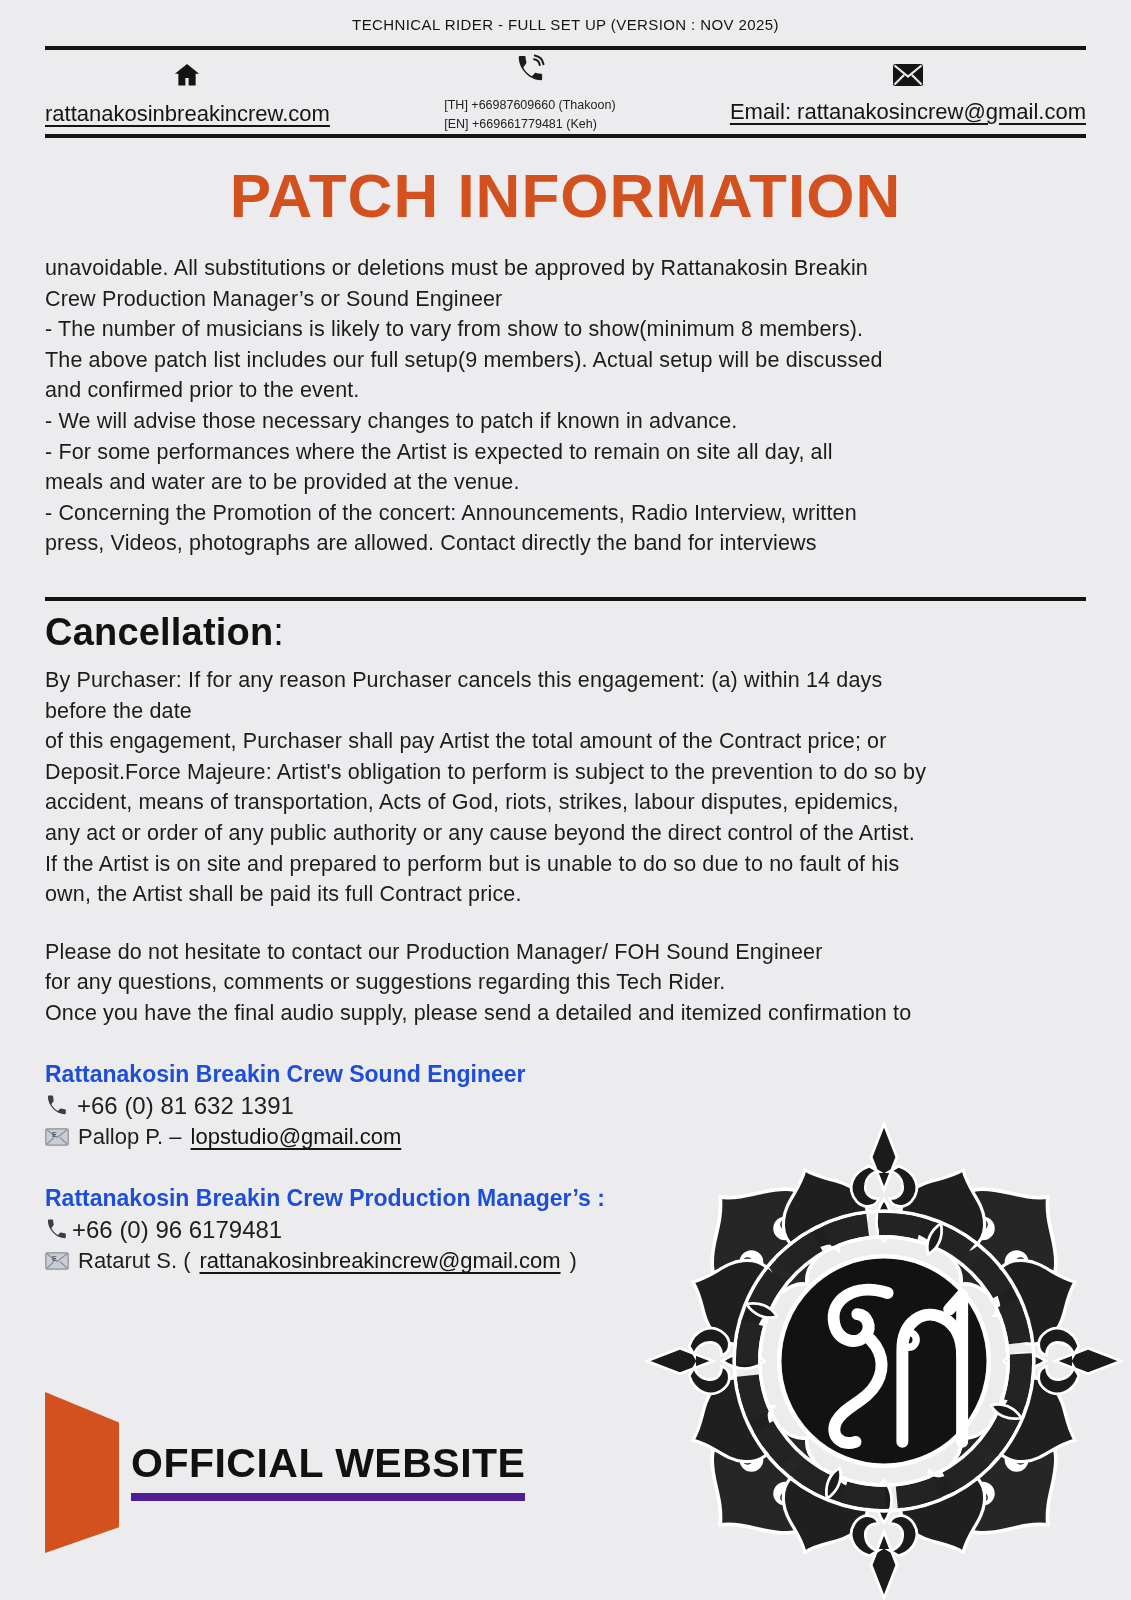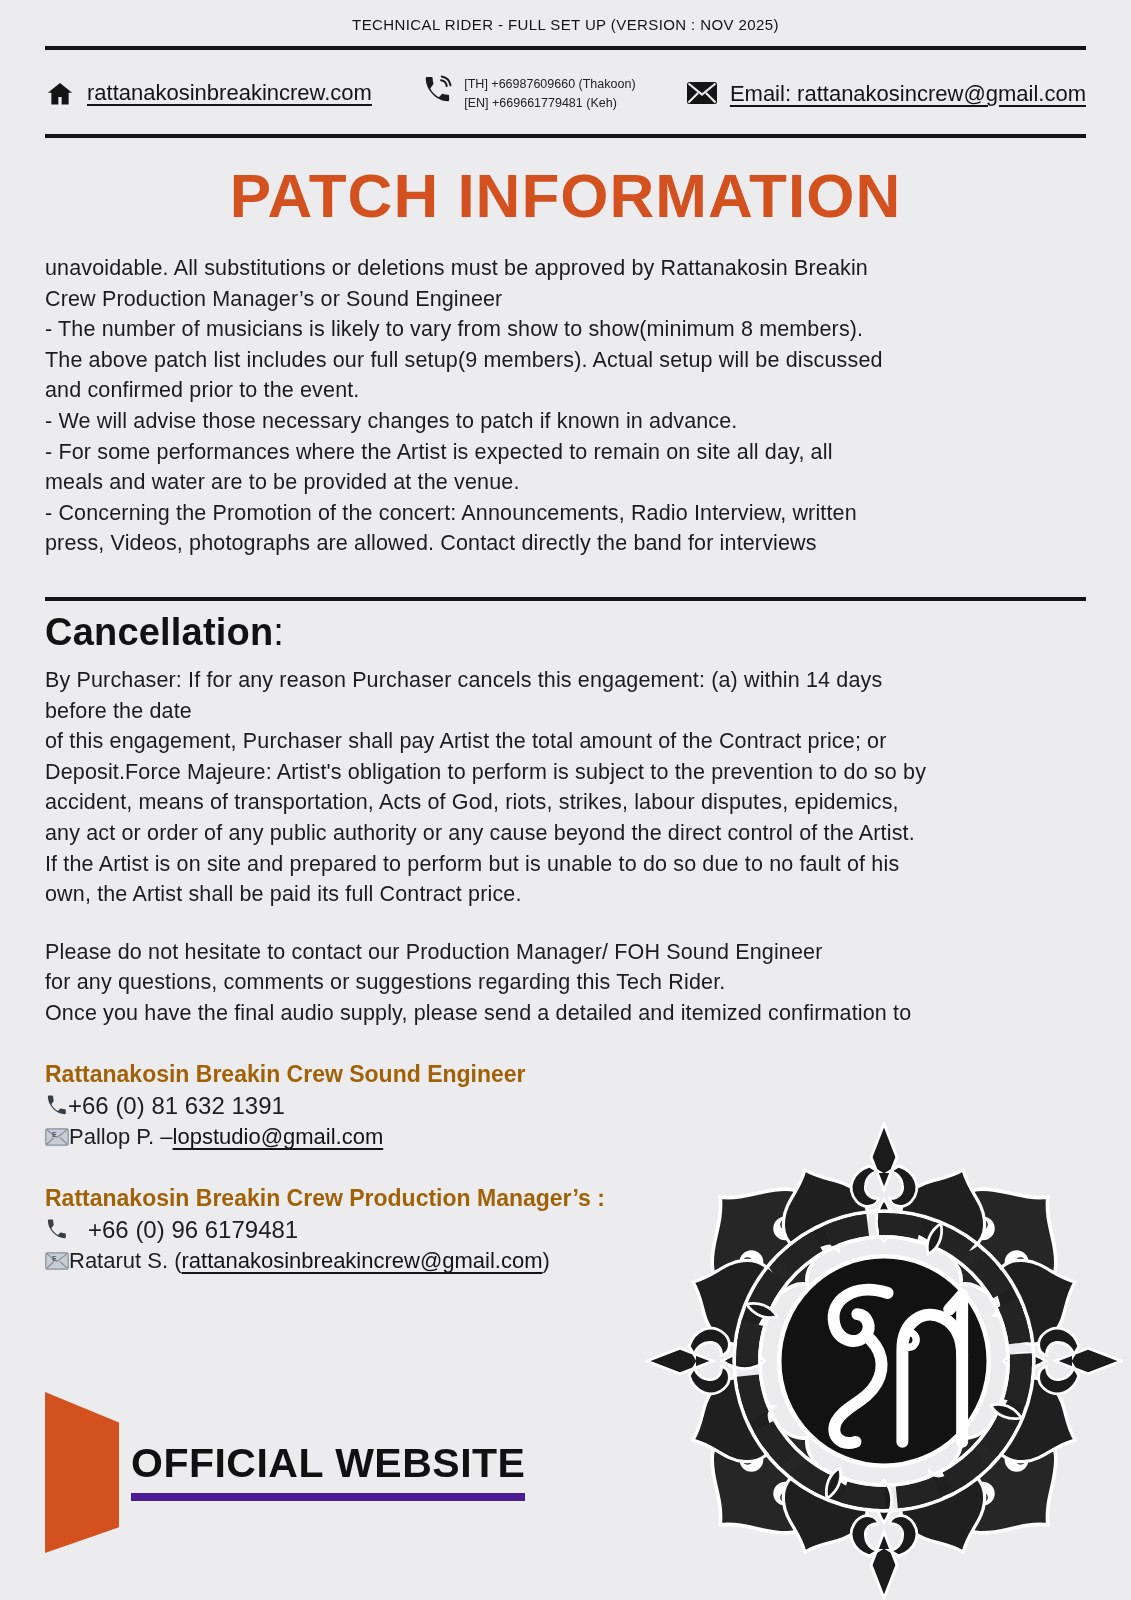--- a/index.html
+++ b/index.html
@@ -26,21 +26,21 @@
   .rule{height:4px;background:#141414;border:0;margin:0;}
   .rule1{margin-top:13px;}
   .rule2{margin-top:12px;}
   .rule3{margin-top:38px;}
 
   
   .contact-row{
     display:flex;align-items:center;justify-content:space-between;
     margin-top:16px;height:56px;
   }
-  .contact-item{display:flex;align-items:flex-start;gap:12px;}
+  .contact-item{display:flex;align-items:center;gap:12px;flex-direction:column;}
   .contact-link{font-size:22px;color:#141414;text-decoration:underline;text-underline-offset:4px;cursor:pointer;}
   .phone-block{font-size:12.5px;line-height:1.55;color:#222;}
   .hdr-icon{flex:0 0 auto;display:block;}
 
   
   .main-title{
     margin:22px 0 0 0;
     text-align:center;
     font-size:62px;
     font-weight:bold;
@@ -55,23 +55,23 @@
   .para3{margin-top:27px;}
 
   .section-heading{
     margin:10px 0 0 0;
     font-size:38px;font-weight:bold;color:#121212;letter-spacing:.2px;
   }
   .section-heading .colon{font-weight:normal;}
 
   
   .contact-block{margin-top:31px;font-size:22px;line-height:31px;}
-  .contact-block .blk-heading{font-weight:bold;font-size:23px;color:#a16207;}
-  .c-line{display:flex;align-items:center;}
-  .c-line.tight{gap:20px;}
+  .contact-block .blk-heading{font-weight:bold;font-size:23px;color:#1d4ed8;}
+  .c-line{display:flex;align-items:center;gap:9px;}
+  .c-line.tight{gap:4px;}
   .c-link{color:#141414;text-decoration:underline;text-underline-offset:4px;cursor:pointer;}
   .c-icon{flex:0 0 auto;display:block;}
   .phone-num{font-size:24px;}
 
   
   .flag{
     position:absolute;left:45px;top:1392px;width:74px;height:161px;
     background:#d2511f;
     clip-path:polygon(0 0,100% 19%,100% 84%,0 100%);
   }

